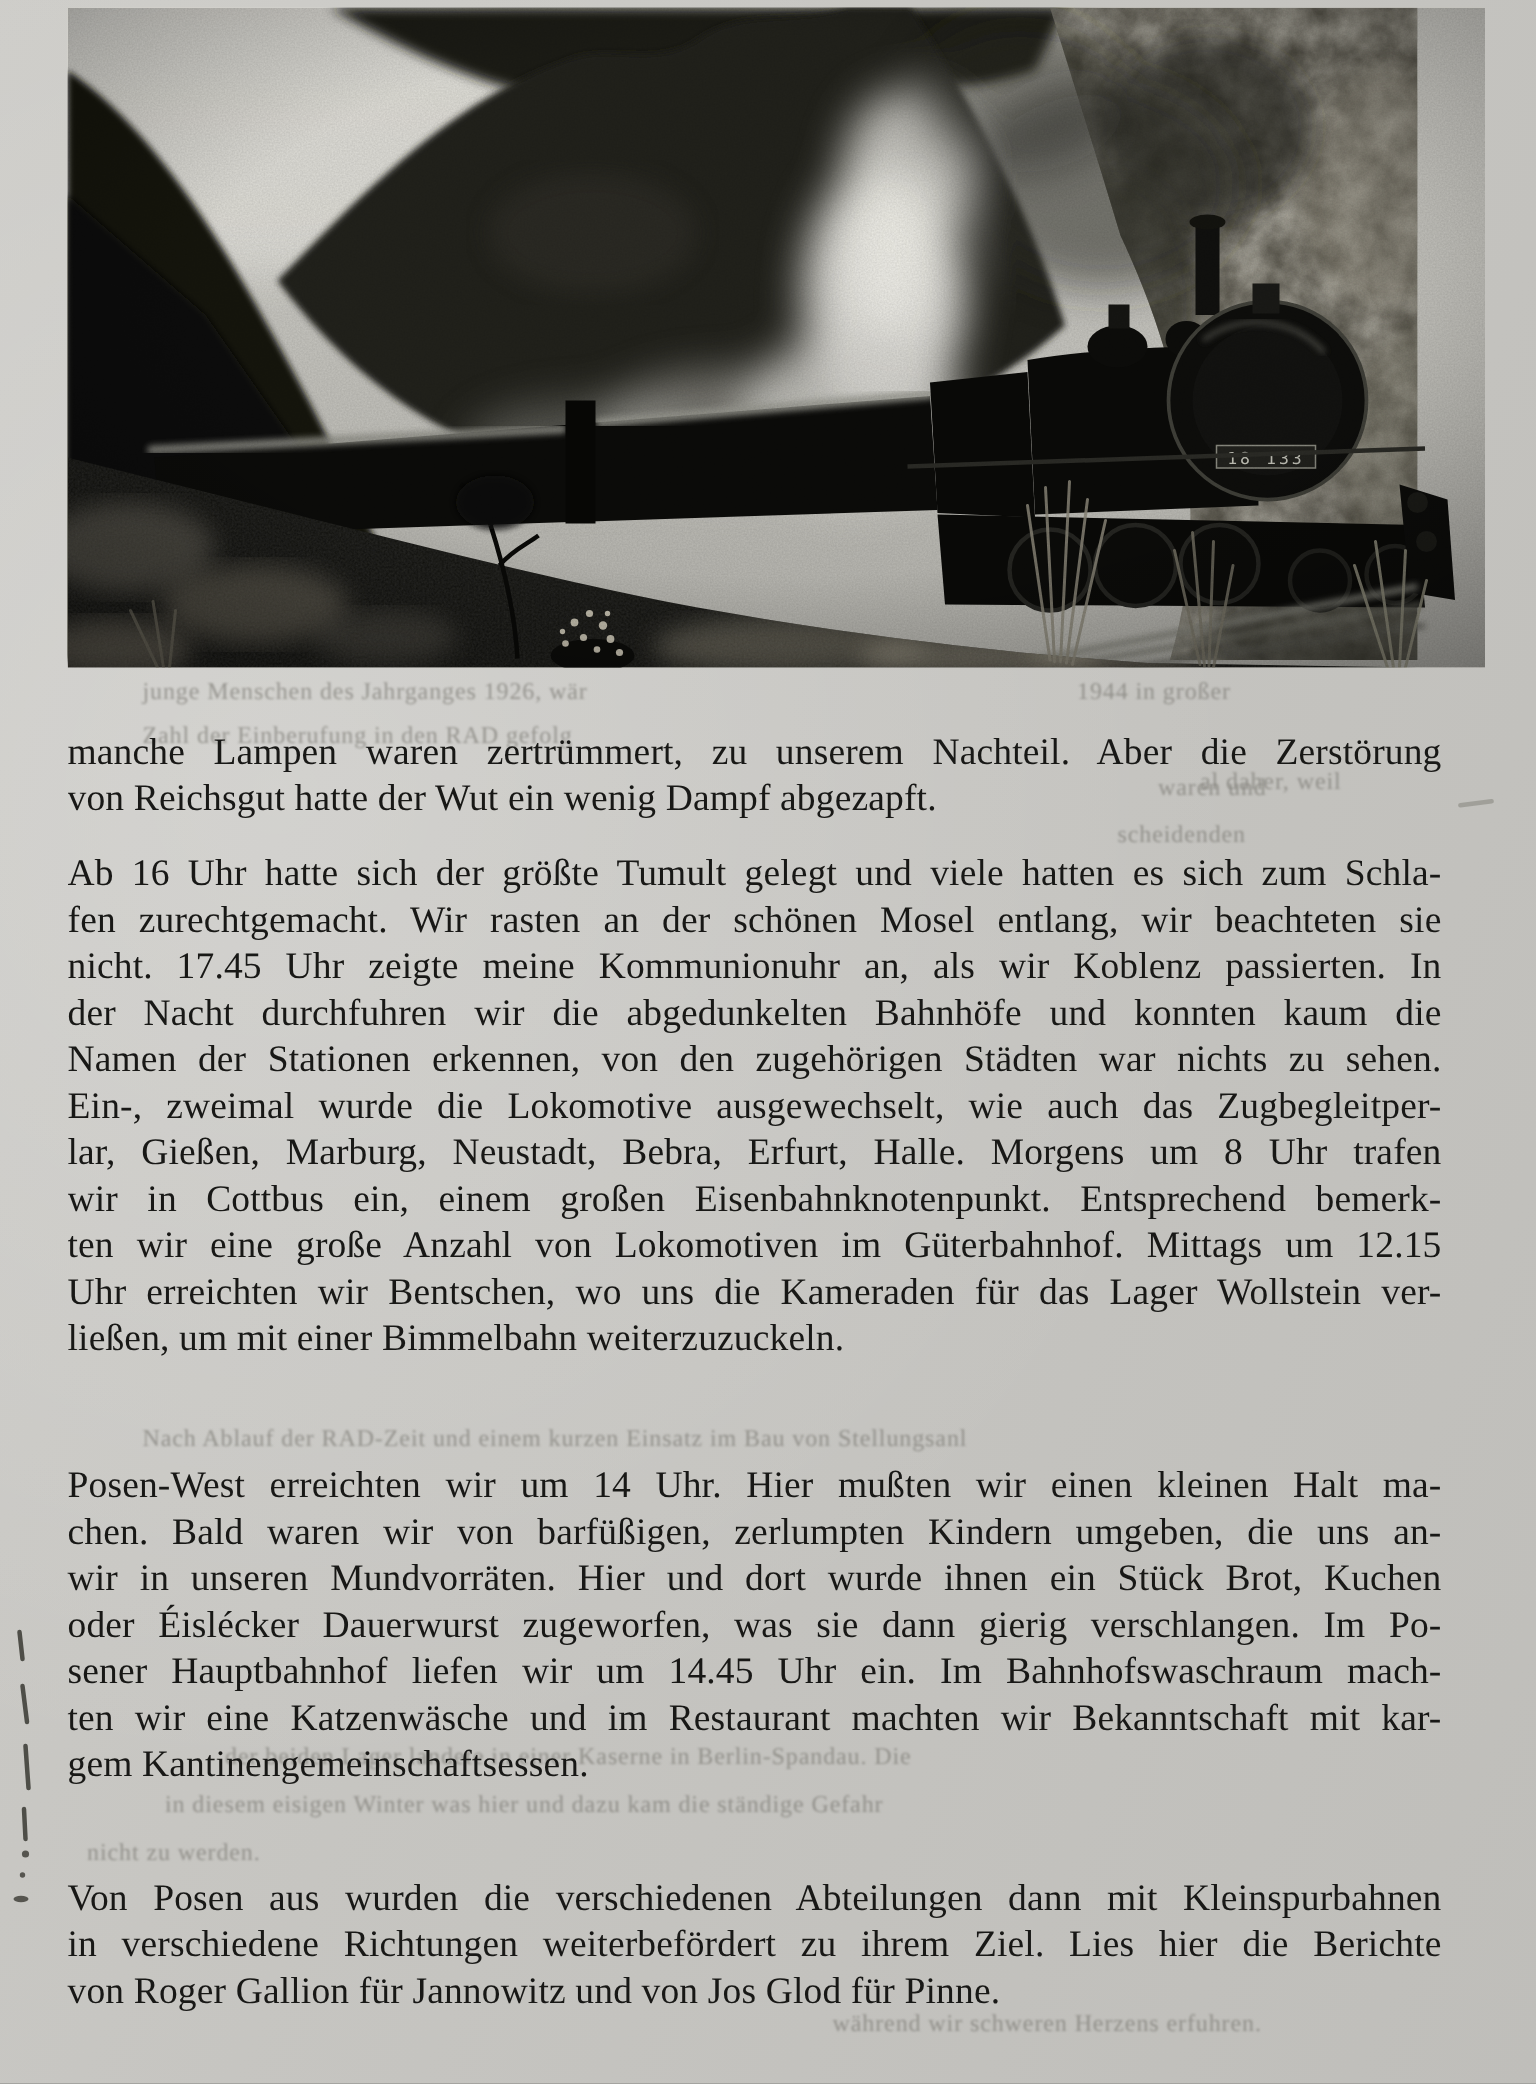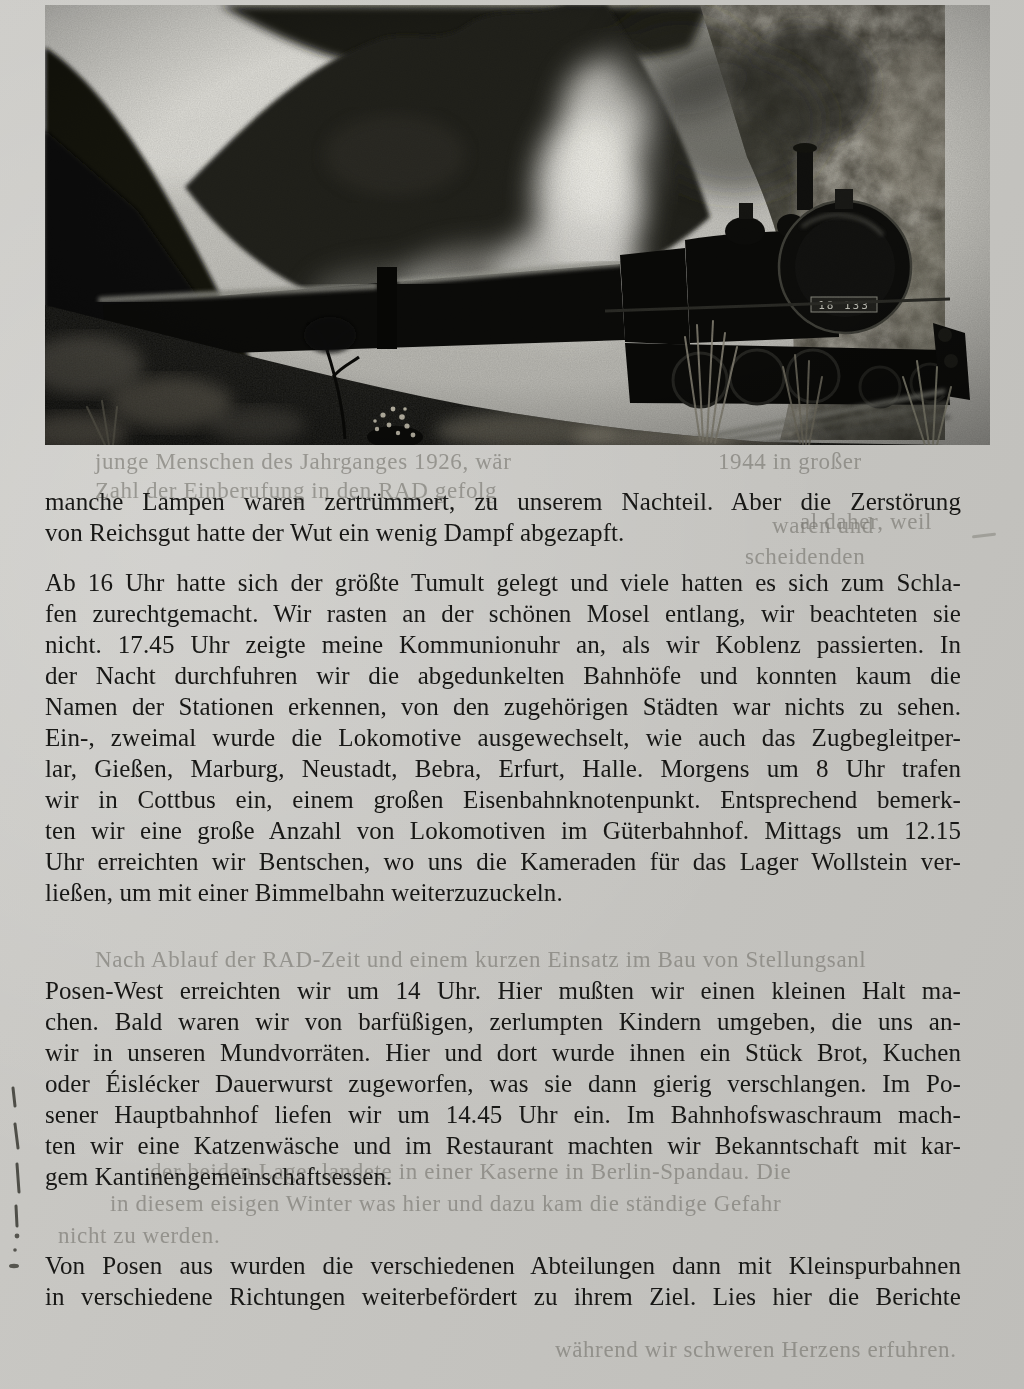--- a/index.html
+++ b/index.html
@@ -28,21 +28,21 @@
   }
   .tline{text-align:justify;text-align-last:justify;white-space:normal;}
   .tline.tlast{text-align-last:left;}
   #para1{top:486px;}
   #para2{top:567px;}
   #para3{top:975px;}
   #para4{top:1250px;}
   
   .ghost{
     position:absolute;z-index:1;
-    font-size:23px;line-height:28px;
+    font-size:16px;line-height:28px;
     color:rgba(116,114,108,.62);
     filter:blur(.7px);
     letter-spacing:.6px;
     white-space:nowrap;
   }
   .inkmark{position:absolute;left:0;top:1080px;z-index:4;}
   .edge-dash{
     position:absolute;left:972px;top:534px;width:24px;height:3px;
     background:#8d8d86;transform:rotate(-7deg);opacity:.65;z-index:2;border-radius:2px;
   }
@@ -277,20 +277,21 @@
         <div class="tline">chen. Bald waren wir von barfüßigen, zerlumpten Kindern umgeben, die uns an-</div>
         <div class="tline">wir in unseren Mundvorräten. Hier und dort wurde ihnen ein Stück Brot, Kuchen</div>
         <div class="tline">oder Éislécker Dauerwurst zugeworfen, was sie dann gierig verschlangen. Im Po-</div>
         <div class="tline">sener Hauptbahnhof liefen wir um 14.45 Uhr ein. Im Bahnhofswaschraum mach-</div>
         <div class="tline">ten wir eine Katzenwäsche und im Restaurant machten wir Bekanntschaft mit kar-</div>
         <div class="tline tlast">gem Kantinengemeinschaftsessen.</div>
       </div>
     <div class="para" id="para4">
         <div class="tline">Von Posen aus wurden die verschiedenen Abteilungen dann mit Kleinspurbahnen</div>
         <div class="tline">in verschiedene Richtungen weiterbefördert zu ihrem Ziel. Lies hier die Berichte</div>
+        <div class="tline tlast">von Roger Gallion für Jannowitz und von Jos Glod für Pinne.</div>
       </div>
   </section>
 
   <svg class="inkmark" width="34" height="200" viewBox="0 0 34 200">
     <g stroke="#26261f" stroke-width="3" stroke-linecap="round" opacity=".75" fill="none" style="filter:blur(.4px)">
       <path d="M13 8 L15 26"></path>
       <path d="M15 44 L18 68"></path>
       <path d="M17 84 L19 112"></path>
       <path d="M16 126 L17 146"></path>
     </g>

